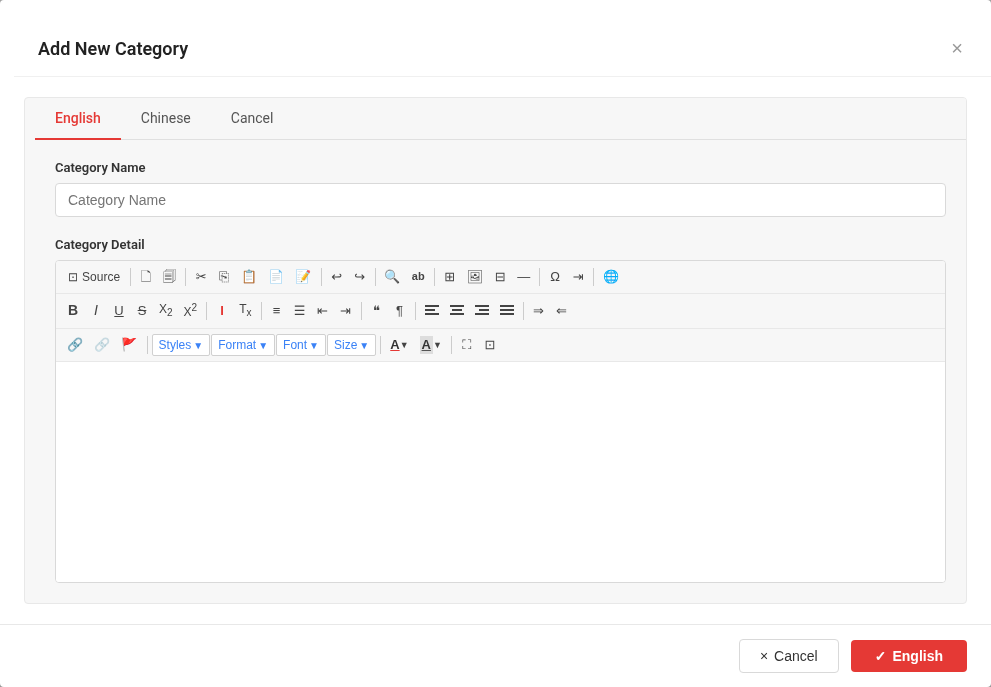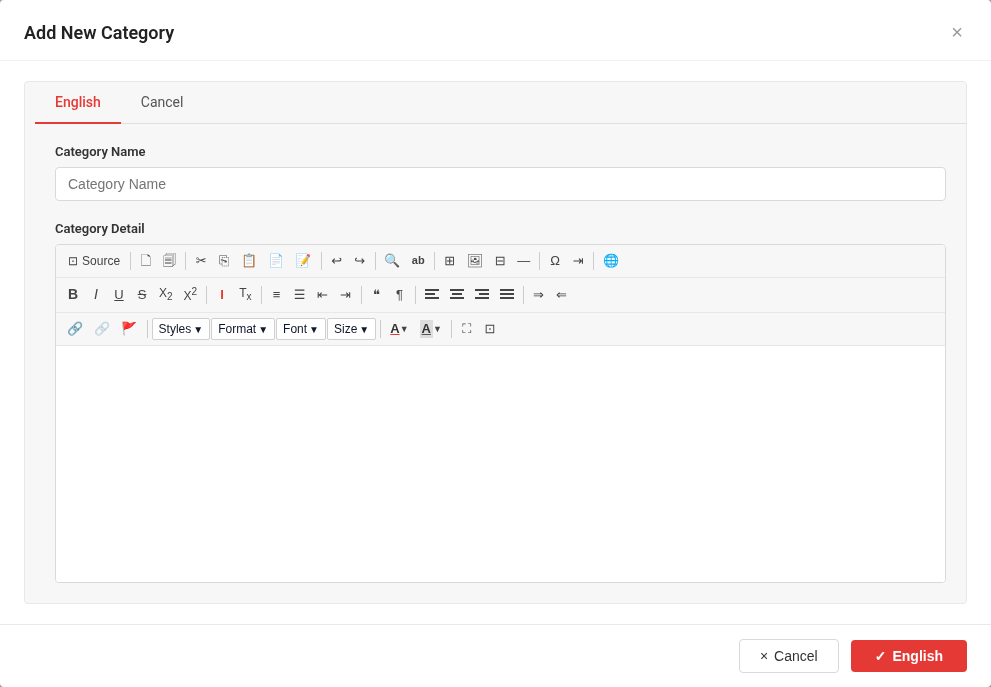--- a/index.html
+++ b/index.html
@@ -28,23 +28,24 @@
       border-radius: 4px;
       display: flex;
       flex-direction: column;
       overflow: hidden;
       box-shadow: 0 4px 20px rgba(0,0,0,0.3);
     }
     .modal-header {
       display: flex;
       align-items: center;
       justify-content: space-between;
-      padding: 18px 24px 14px;
+      padding: 34px 24px 14px;
       border-bottom: 1px solid #f0f0f0;
       flex-shrink: 0;
+      margin-left: 14px;
     }
     .modal-title {
       font-size: 18px;
       font-weight: 600;
       color: #222;
     }
     .close-btn {
       background: none;
       border: none;
       cursor: pointer;
@@ -179,21 +180,21 @@
       background: none;
       border: none;
       border-radius: 2px;
     }
     .tb-dropdown {
       display: flex;
       align-items: center;
       gap: 2px;
       padding: 3px 6px;
       font-size: 12px;
-      color: #0f172a;
+      color: #3b82f6;
       cursor: pointer;
       background: #fff;
       border: 1px solid #d0d0d0;
       border-radius: 2px;
     }
     .tb-bold { font-weight: 900; font-size: 14px; }
     .tb-italic { font-style: italic; font-size: 14px; }
     .tb-underline { text-decoration: underline; font-size: 13px; }
     .tb-strike { text-decoration: line-through; font-size: 13px; }
     .editor-area {
@@ -252,20 +253,21 @@
       <span class="modal-title">Add New Category</span>
       <button class="close-btn">×</button>
     </div>
 
     <div class="modal-body">
 
       <div class="card">
 
         <div class="tabs">
           <div class="tab active">English</div>
+          <div class="tab">Chinese</div>
           <div class="tab">Cancel</div>
         </div>
 
         <div class="card-content">
 
           <div class="field-label">Category Name</div>
           <input class="text-input" type="text" placeholder="Category Name" style="">
 
           <div class="field-label2">Category Detail</div>
 

